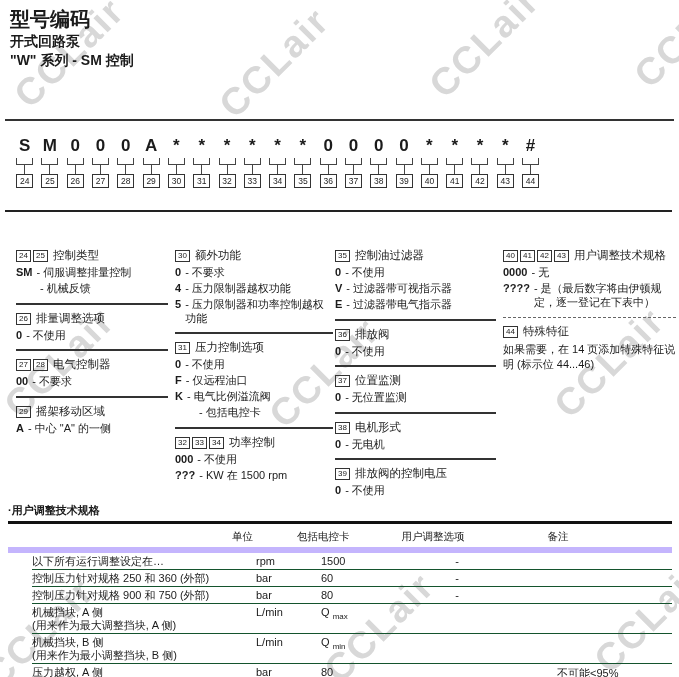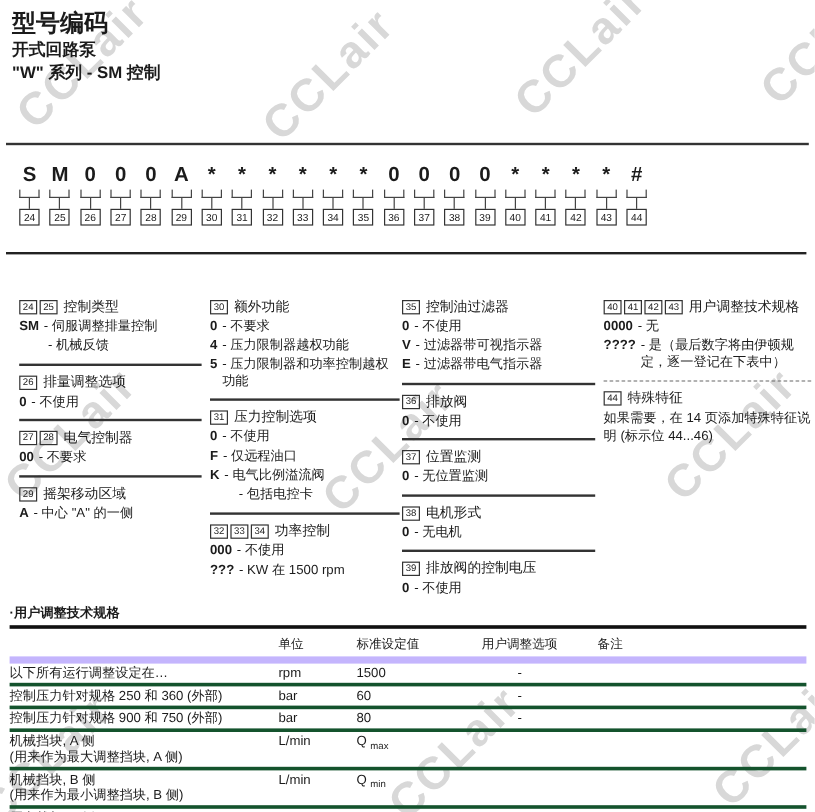--- a/index.html
+++ b/index.html
@@ -43,22 +43,22 @@
   .note{font-size:11px;line-height:15px;margin-top:3px;}
   
   #spec{position:absolute;left:8px;top:503px;width:664px;font-size:11px;}
   #spec-title{font-weight:bold;font-size:11px;}
   #spec-bar{height:3px;background:#111;margin-top:3px;}
   #spec-header{position:relative;height:23px;border-bottom:6px solid #c4b5fd;}
   #spec-header span{position:absolute;bottom:3px;font-size:10.5px;}
   .th-unit{left:224px;}
   .th-std{left:289px;}
   .th-opt{left:350px;width:150px;text-align:center;margin-top:36px;}
-  .th-remark{left:490px;width:120px;}
-  .trow{position:relative;border-bottom:3px solid #14532d;padding:2px 0 1px;}
+  .th-remark{left:490px;width:120px;text-align:center;}
+  .trow{position:relative;border-bottom:1px solid #14532d;padding:2px 0 1px;margin-left:24px;}
   .td-desc{width:220px;}
   .dline{font-size:11px;line-height:13px;white-space:nowrap;}
   .td-unit{position:absolute;left:224px;top:2px;}
   .td-std{position:absolute;left:289px;top:2px;text-align:center;}
   .td-std sub{font-size:8px;}
   .td-opt{position:absolute;left:350px;top:2px;width:150px;text-align:center;}
   .td-remark{position:absolute;left:525px;top:2px;}
 </style>
 </head>
 <body>
@@ -369,21 +369,21 @@
             <div class="note">如果需要，在 14 页添加特殊特征说明 (标示位 44...46)</div>
           </div>
         </div>
       </div>
 
     <div id="spec">
       <div id="spec-title">·用户调整技术规格</div>
       <div id="spec-bar"></div>
       <div id="spec-header">
         <span class="th-unit">单位</span>
-        <span class="th-std">标准设定值</span>
+        <span class="th-std">包括电控卡</span>
         <span class="th-opt">用户调整选项</span>
         <span class="th-remark">备注</span>
       </div>
       <div id="spec-rows">
           <div class="trow">
             <div class="td-desc">
               <div class="dline">以下所有运行调整设定在…</div>
             </div>
             <span class="td-unit">rpm</span>
             <span class="td-std">1500</span>

